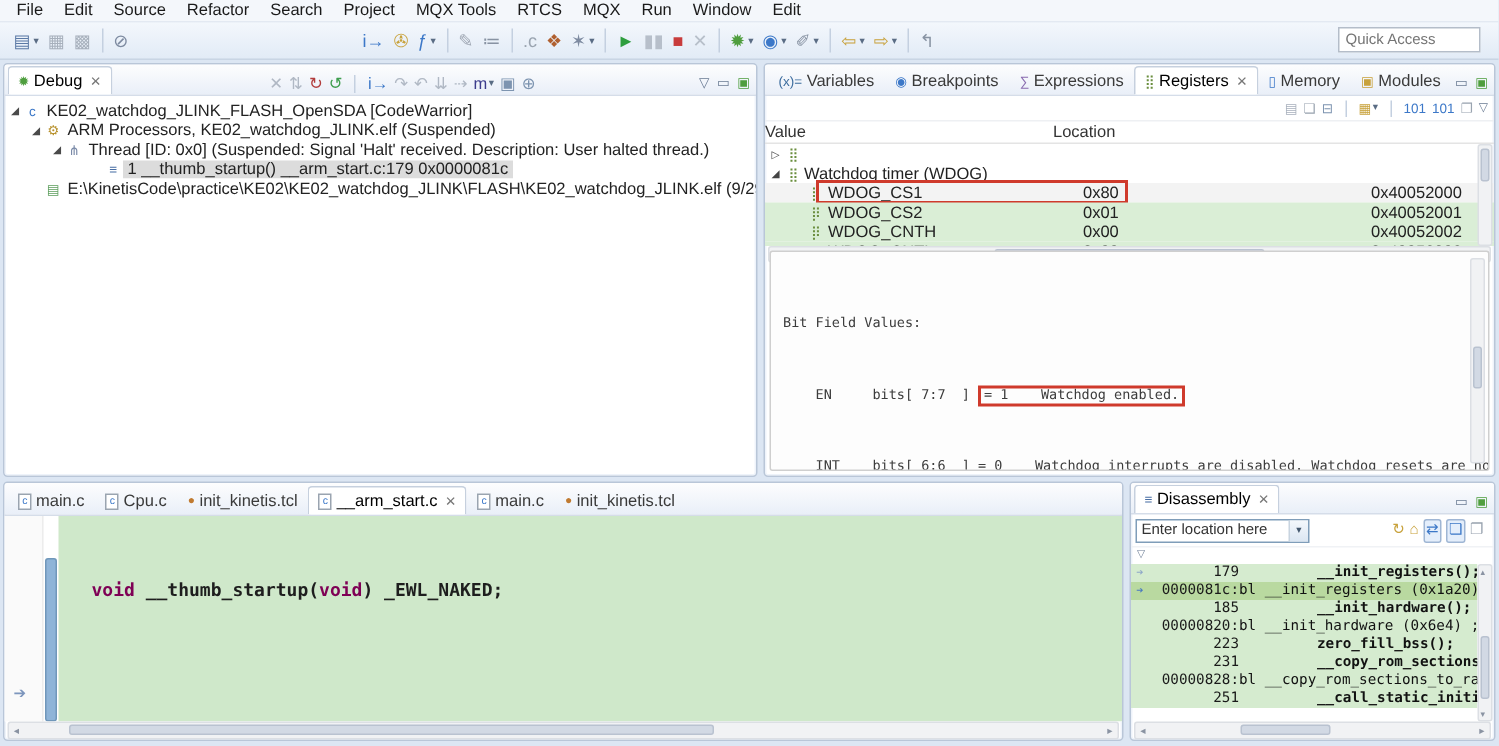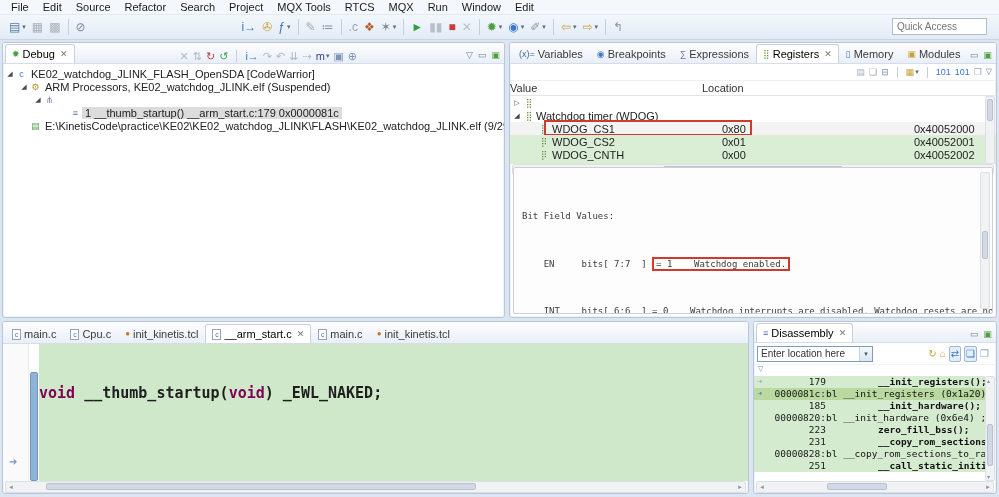--- a/index.html
+++ b/index.html
@@ -57,21 +57,21 @@
   .hscroll .thumb { position:absolute; top:1px; height:7px; background:#d2d9e4; border:1px solid #b9c2d0; border-radius:2px; }
   .bitpane { position:absolute; left:3px; right:3px; top:124px; bottom:3px; border:1px solid #cfcfcf; border-radius:2px; background:#fdfdfd; padding:8px 16px 0 8px; font-family:"DejaVu Sans Mono",monospace; font-size:9px; line-height:11.8px; color:#3c3c3c; white-space:pre; overflow:hidden; }
   .bitline .redseg { border:2px solid #cf3a2c; padding:0 2px; }
   .vscroll { position:absolute; right:1px; width:10px; background:#f1f2f4; border:1px solid #dcdfe4; border-radius:2px; }
   .vscroll .thumb { position:absolute; left:1px; width:6px; background:#d2d9e4; border:1px solid #b9c2d0; border-radius:2px; }
 
   
   .ed-body { position:absolute; left:0; right:0; top:22px; bottom:12px; background:#fff; overflow:hidden; }
   .gutter { position:absolute; left:0; top:0; bottom:0; width:26px; background:#fafafa; border-right:1px solid #ececec; }
   .rangebar { position:absolute; left:27px; top:28px; bottom:0; width:8px; background:#8fb4d8; border:1px solid #7097ba; border-radius:2px; }
-  .code { position:absolute; left:36px; right:0; top:0; bottom:0; background:#cfe8ca; font-family:"DejaVu Sans Mono",monospace; font-size:15px; font-weight:bold; line-height:14px; white-space:pre; }
+  .code { position:absolute; left:36px; right:0; top:0; bottom:0; background:#cfe8ca; font-family:"DejaVu Sans Mono",monospace; font-size:12px; font-weight:bold; line-height:14px; white-space:pre;padding-left:22px; }
   .cline { height:14px; position:relative; }
   .seg-kw { color:#7f0055; }
   .seg-p { color:#1e1e1e; }
   .ip-arrow { position:absolute; left:6px; top:112px; font-size:10px; color:#7d96bd; }
   .ed-hscroll { position:absolute; left:0; right:0; bottom:0; height:12px; }
 
   
   .dis-toolbar { height:22px; display:flex; align-items:center; padding:2px 3px; gap:4px; border-bottom:1px solid #f0f2f5; }
   .loc-combo { width:116px; height:16px; border:1px solid #7f9db9; background:#fff; display:flex; align-items:center; font-size:10px; color:#333; }
   .loc-combo .txt { flex:1; padding-left:3px; }
@@ -335,20 +335,21 @@
 
       <div class="trow" style="padding-left: 16px;">
         <span class="exp">◢</span>
         <span class="nicon" style="color: rgb(184, 146, 46);">⚙</span>
         <span class="tlabel">ARM Processors, KE02_watchdog_JLINK.elf (Suspended)</span>
       </div>
 
       <div class="trow" style="padding-left: 30px;">
         <span class="exp">◢</span>
         <span class="nicon" style="color: rgb(122, 138, 168);">⋔</span>
+        <span class="tlabel">Thread [ID: 0x0] (Suspended: Signal 'Halt' received. Description: User halted thread.)</span>
       </div>
 
       <div class="trow" style="padding-left: 56px;">
         <span class="exp"></span>
         <span class="nicon" style="color: rgb(74, 111, 165);">≡</span>
         <span class="tlabel sel">1 __thumb_startup() __arm_start.c:179 0x0000081c</span>
       </div>
 
       <div class="trow" style="padding-left: 16px;">
         <span class="exp"></span>

